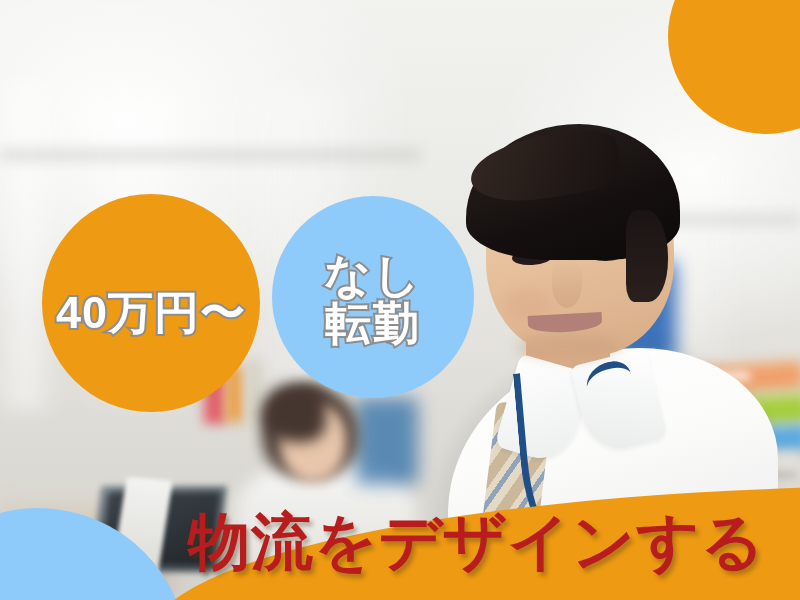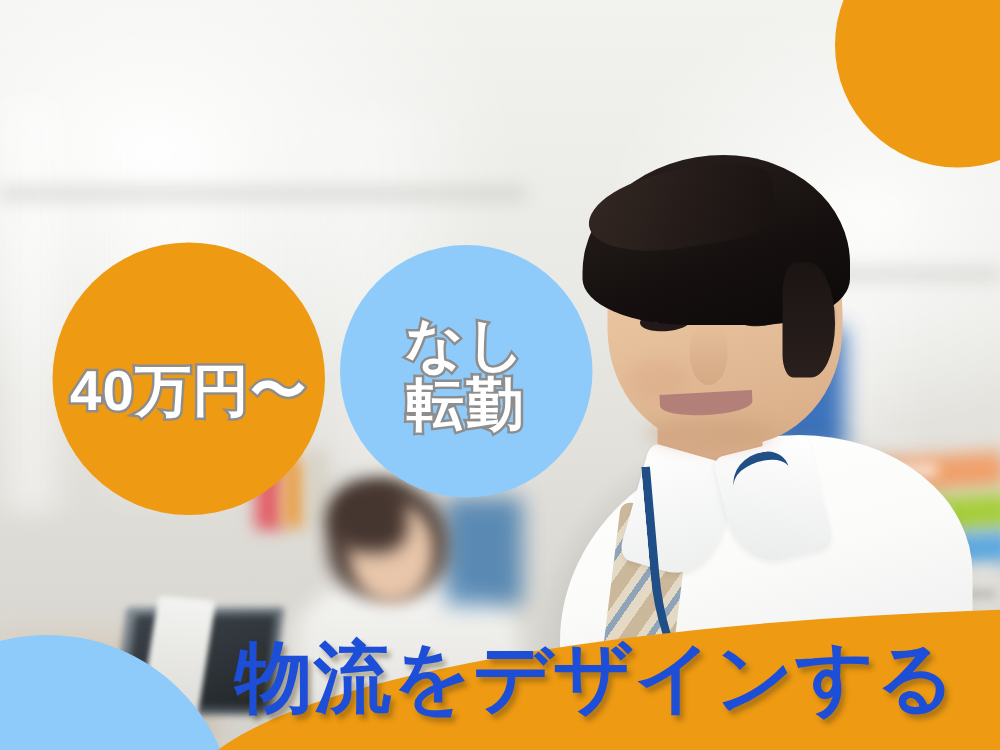--- a/index.html
+++ b/index.html
@@ -298,21 +298,21 @@
     overflow:hidden; z-index:8;
   }
   .bottom-banner-fill {
     position:absolute; left:150px; top:0; width:1400px; height:330px;
     background:#ee9a12;
     border-radius:55% 0 0 0 / 46% 0 0 0;
   }
   .tagline {
     position:absolute; left:188px; top:500px;
     font-size:62px; font-weight:700; letter-spacing:1px;
-    color:#1d4ed8;
+    color:#b91c1c;
     text-shadow:3px 4px 4px rgba(80,60,20,.38);
     white-space:nowrap; z-index:9;
   }
 </style>
 </head>
 <body>
 
 <div id="banner">
 
   <div class="photo">

